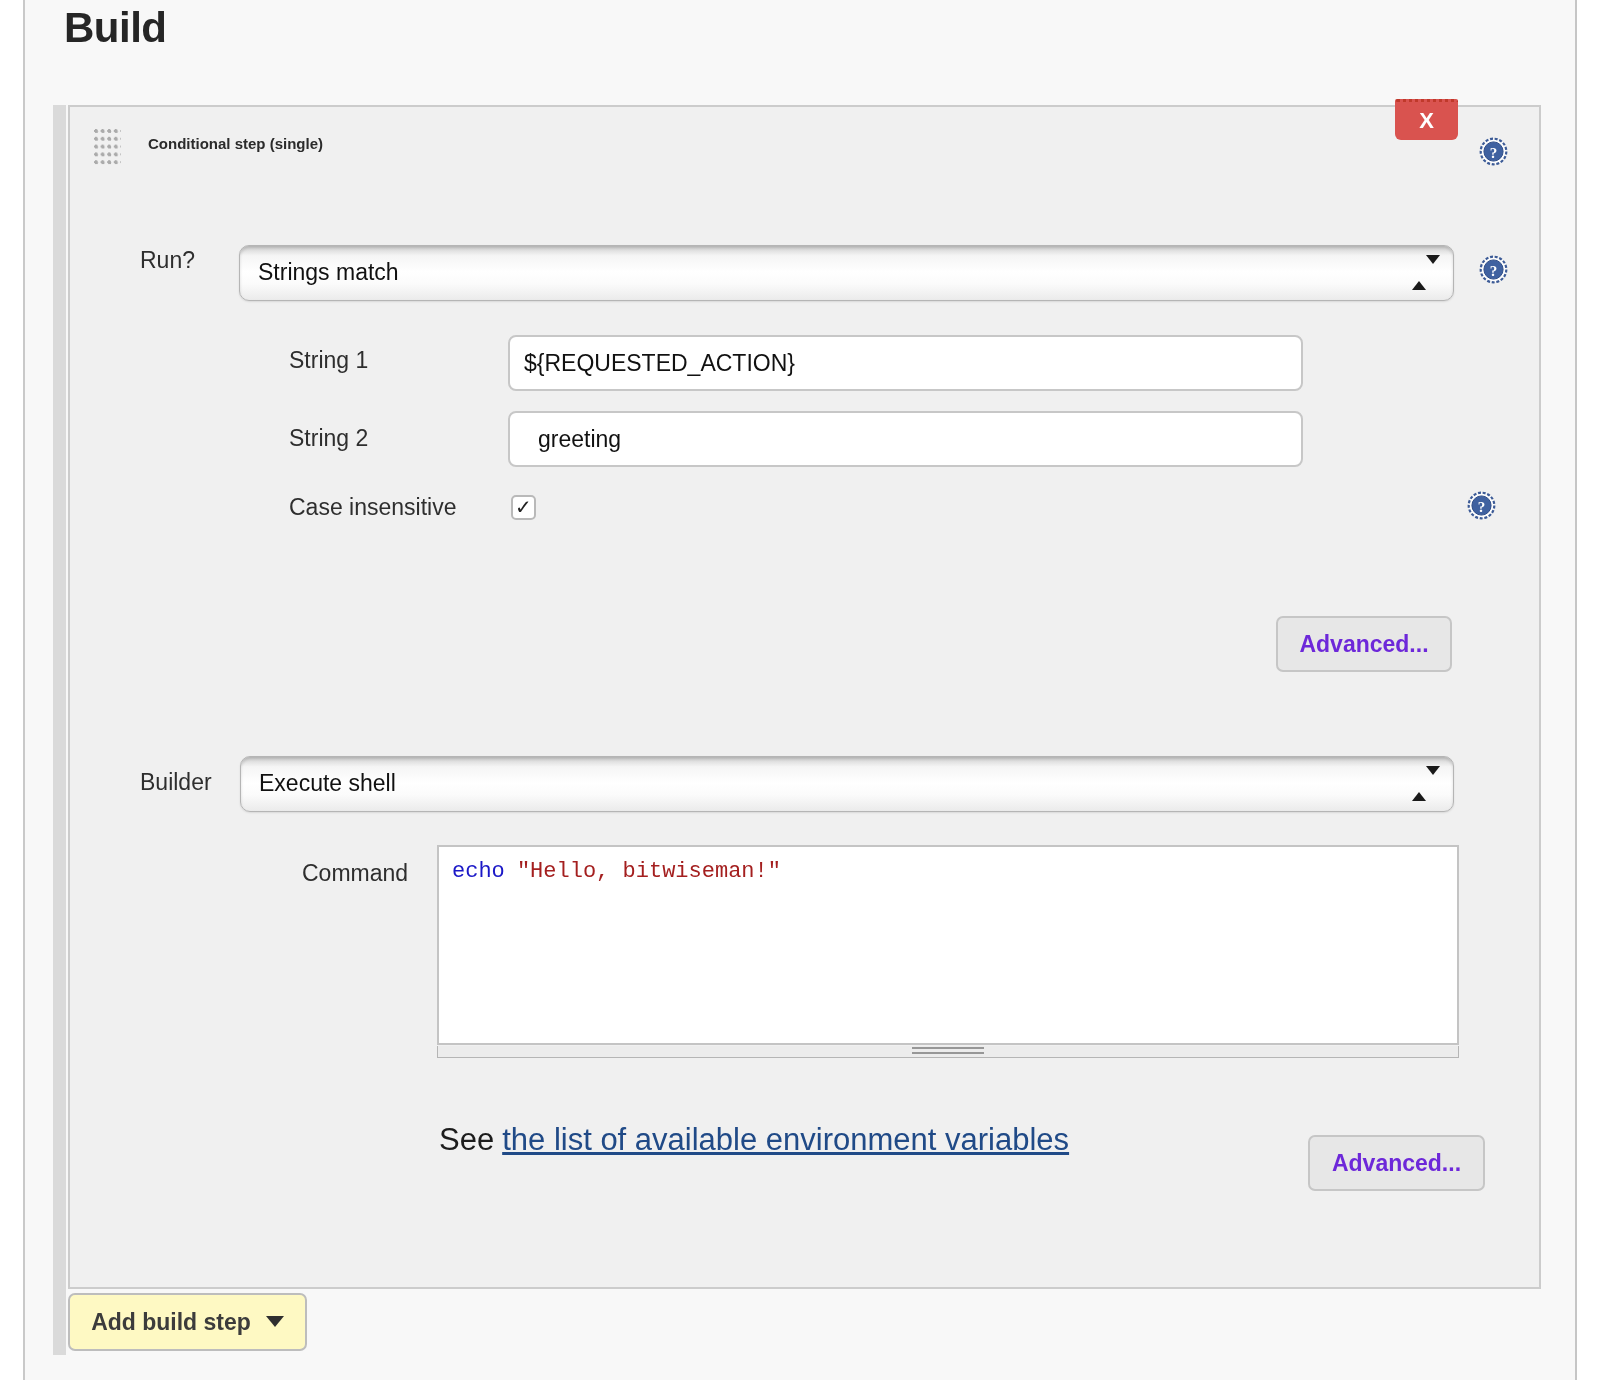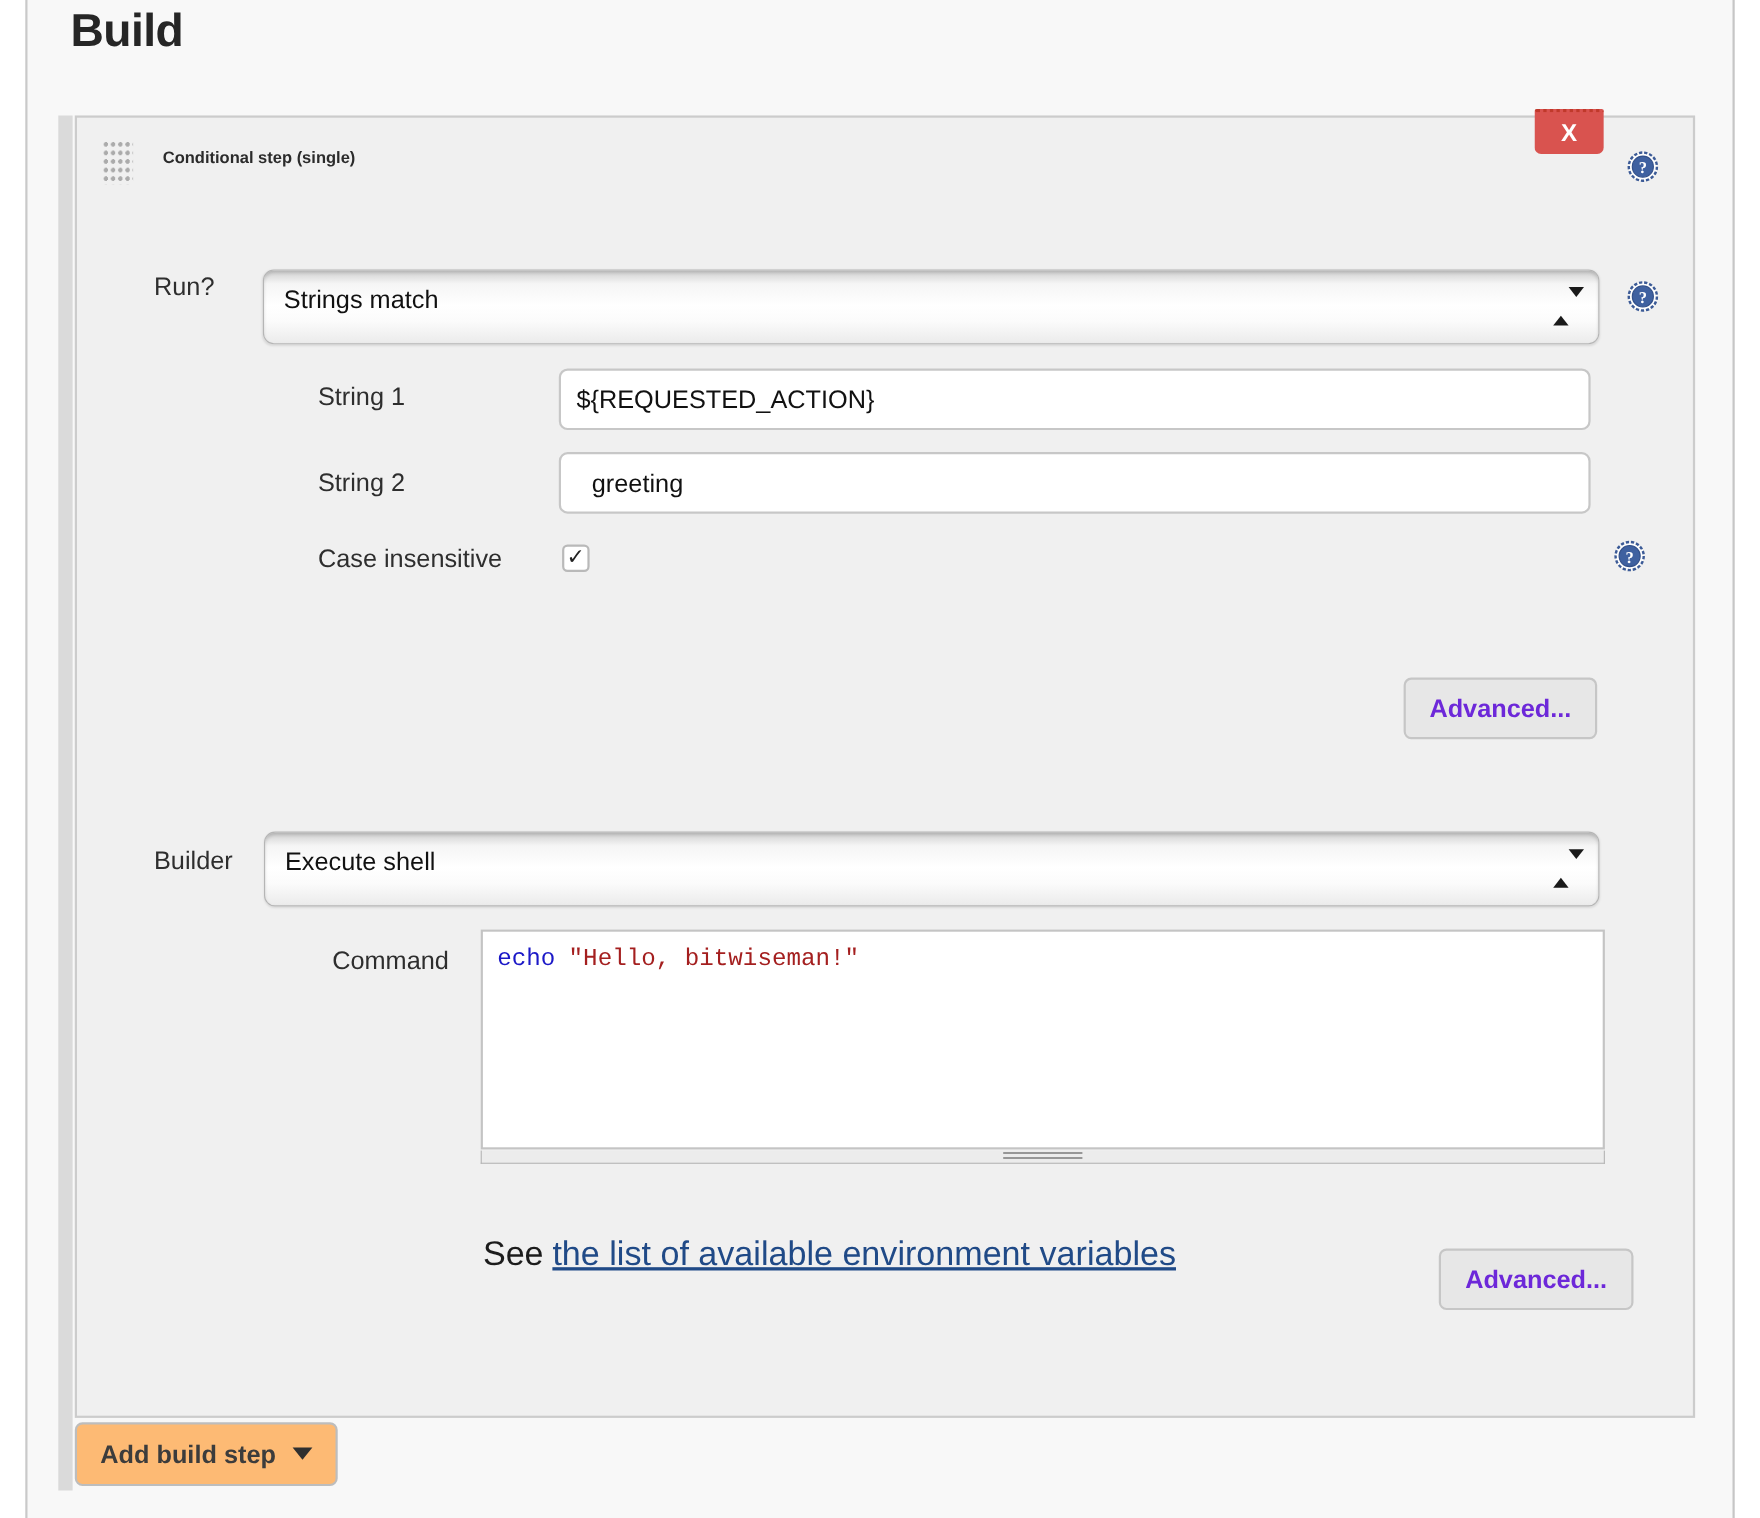--- a/index.html
+++ b/index.html
@@ -49,38 +49,38 @@
 
   .form-label { position: absolute; font-size: 23px; color: #2e2e2e; white-space: nowrap; }
   .lbl-run      { left: 70px;  top: 140px; }
   .lbl-string1  { left: 219px; top: 240px; }
   .lbl-string2  { left: 219px; top: 318px; }
   .lbl-case     { left: 219px; top: 387px; }
   .lbl-builder  { left: 70px;  top: 662px; }
   .lbl-command  { left: 232px; top: 753px; }
 
   .select-box {
-    position: absolute; height: 68px; border: 1px solid #b5b5b5; border-radius: 10px;
+    position: absolute; height: 56px; border: 1px solid #b5b5b5; border-radius: 10px;
     background: linear-gradient(180deg, #cfcfcf 0%, #f5f5f5 18%, #ffffff 48%, #fbfbfb 70%, #ebebeb 100%);
     box-shadow: inset 0 2px 3px rgba(0,0,0,0.14), 0 1px 2px rgba(0,0,0,0.10);
     cursor: pointer;
   }
   .select-1 { left: 169px; top: 138px; width: 1215px; }
   .select-2 { left: 170px; top: 649px; width: 1214px; }
   .select-box .sel-text {
     position: absolute; left: 18px; top: 0; line-height: 52px;
     font-size: 23px; color: #111; white-space: nowrap;
   }
   .sel-arrows { position: absolute; right: 13px; top: 50%; transform: translateY(-50%); }
   .tri-up, .tri-down { width: 0; height: 0; border-left: 7px solid transparent; border-right: 7px solid transparent; }
   .tri-up   { border-bottom: 9px solid #1a1a1a; margin-bottom: 4px; }
   .tri-down { border-top: 9px solid #1a1a1a; }
 
   .text-input {
-    position: absolute; left: 438px; width: 938px; height: 56px;
+    position: absolute; left: 438px; width: 795px; height: 56px;
     border: 2px solid #c7c7c7; border-radius: 8px; background: #fff;
     font-family: "Liberation Sans", sans-serif; font-size: 23px; color: #111;
     padding: 0 14px; outline: none;
   }
   .input-string1 { top: 228px; }
   .input-string2 { top: 304px; padding-left: 28px; }
 
   .checkbox {
     position: absolute; left: 441px; top: 388px; width: 25px; height: 25px;
     border: 2px solid #b9b9b9; border-radius: 5px; background: #fff;
@@ -113,21 +113,21 @@
     background: repeating-linear-gradient(180deg, #979797 0 2px, rgba(0,0,0,0) 2px 5px);
   }
 
   .env-note {
     position: absolute; left: 369px; top: 973px; font-size: 31px; color: #1c1c1c; white-space: nowrap; margin-top: 42px;
   }
   .env-note a { color: #204a87; text-decoration: underline; cursor: pointer; margin-left: 8px; }
 
   .btn-add-step {
     position: absolute; left: 68px; top: 1293px; width: 239px; height: 58px;
-    background: #fdba74; border: 2px solid #bdbdbd; border-radius: 7px;
+    background: #fef9c3; border: 2px solid #bdbdbd; border-radius: 7px;
     font-family: inherit; font-size: 23px; font-weight: bold; color: #3c3c3c;
     cursor: pointer;
   }
   .caret-down {
     display: inline-block; width: 0; height: 0; margin-left: 15px; vertical-align: 3px;
     border-left: 9px solid transparent; border-right: 9px solid transparent;
     border-top: 11px solid #2f2f2f;
   }
 </style>
 </head>

